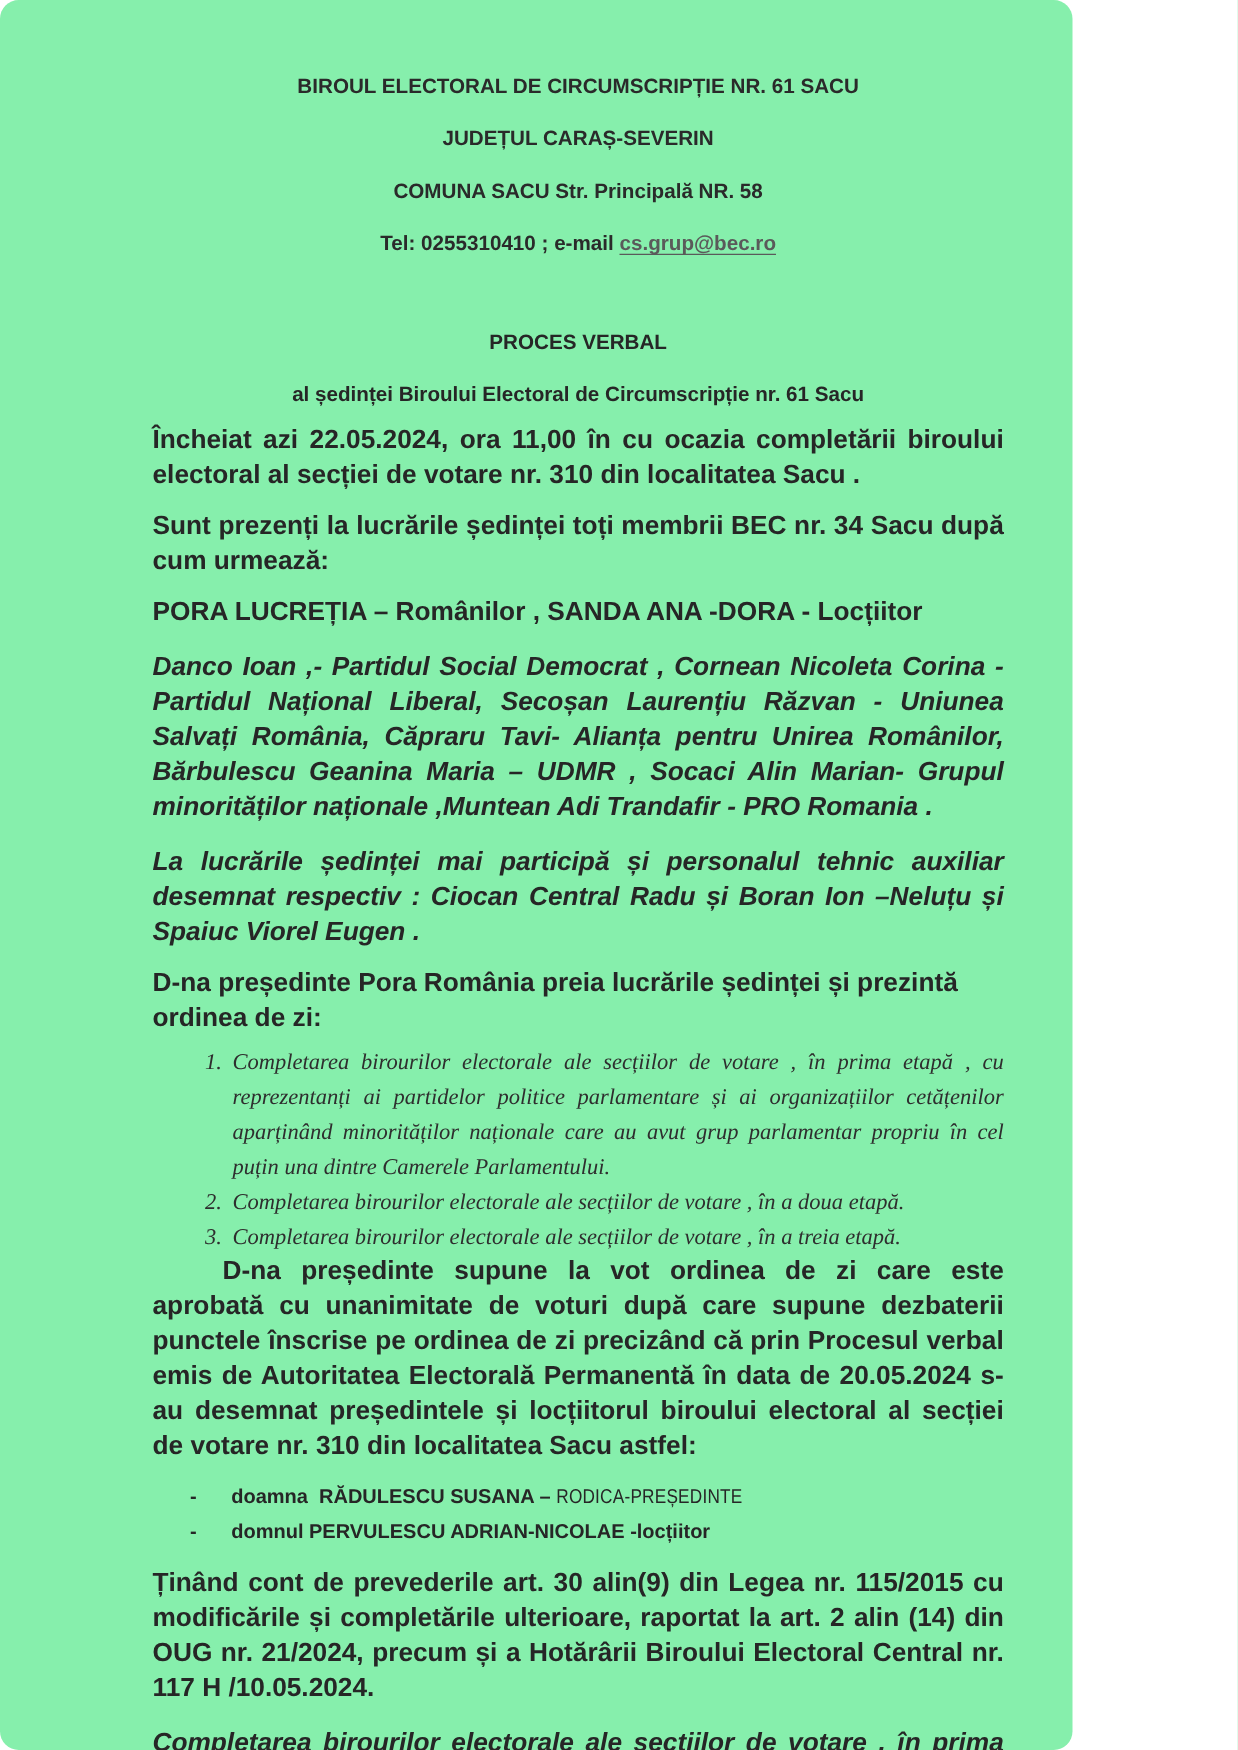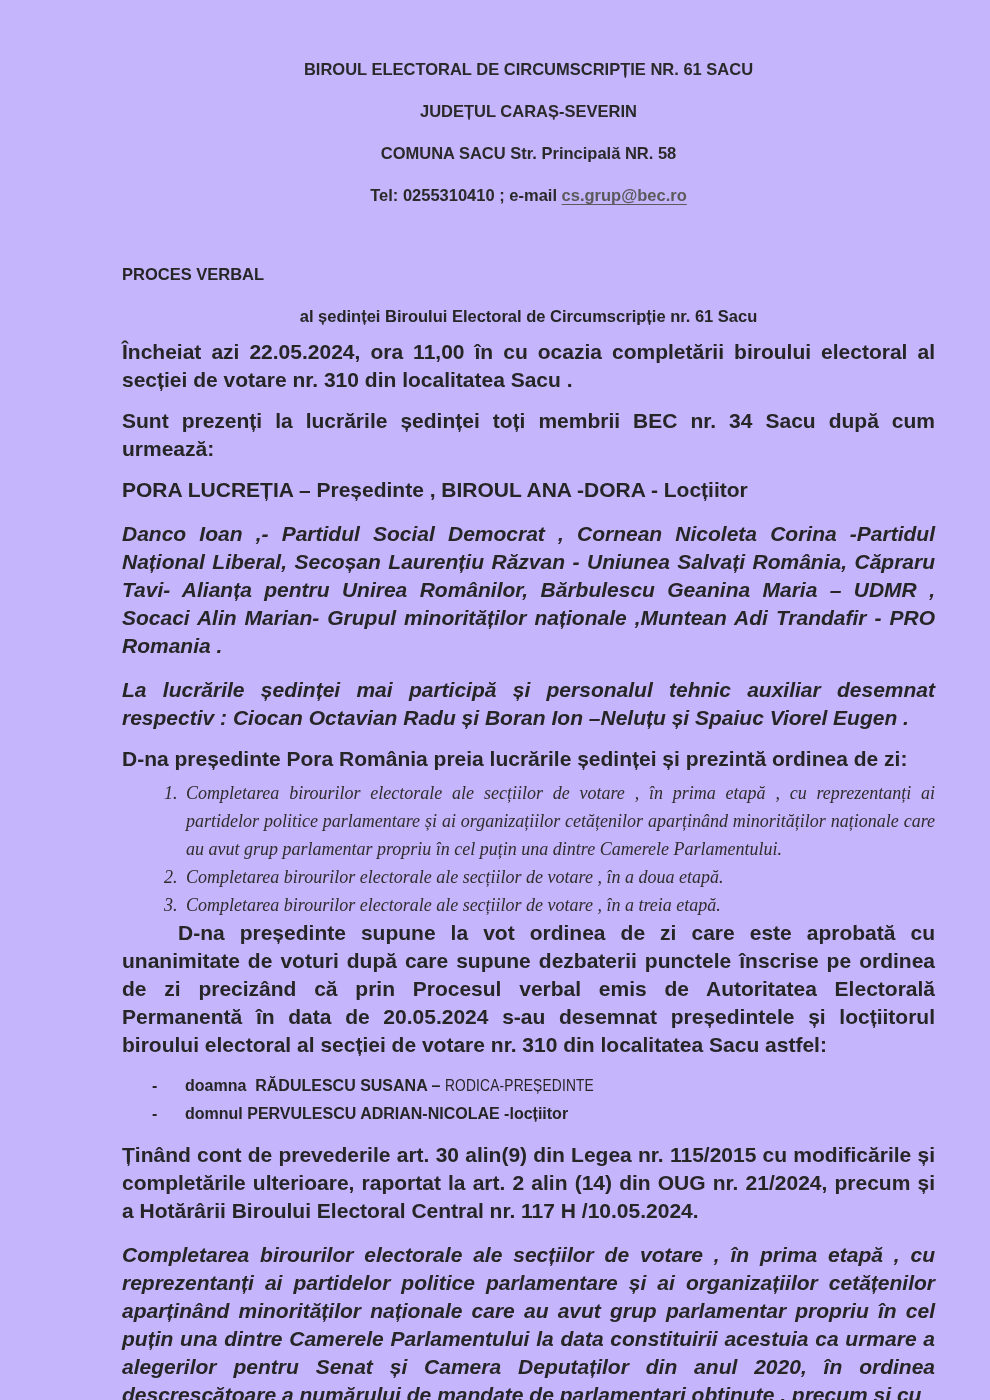--- a/index.html
+++ b/index.html
@@ -9,24 +9,25 @@
   }
   body {
     width: 990px;
     height: 1400px;
     overflow: hidden;
     font-family: "Liberation Sans", sans-serif;
     color: #262626;
   }
   .page {
     box-sizing: border-box;
-    width: 990px;
+    width: 858px;
     height: 1400px;
     padding: 48px 55px 0 122px;
-    background: #c4b5fd;
+    background: #86efac;
+    border-radius: 15px;
   }
   
   .doc-header {
     text-align: center;
     font-weight: 700;
     font-size: 16.5px;
     color: #2a2a2a;
   }
   .doc-header .header-line {
     line-height: 42px;
@@ -35,21 +36,21 @@
   .email-link {
     font-weight: 600;
     color: #5a5a5a;
     text-decoration: underline;
     text-underline-offset: 3px;
     cursor: pointer;
   }
   
   .doc-title {
     margin-top: 46px;
-    text-align: left;
+    text-align: center;
     font-weight: 700;
     font-size: 16.5px;
     line-height: 24px;
   }
   .doc-subtitle {
     margin-top: 18px;
     text-align: center;
     font-weight: 700;
     font-size: 16.5px;
     line-height: 24px;
@@ -130,25 +131,25 @@
     <div class="header-line"><span class="sp">Tel: 0255310410 ; e-mail </span><span class="email-link">cs.grup@bec.ro</span></div>
   </div>
 
   <div class="doc-title">PROCES VERBAL</div>
   <div class="doc-subtitle">al ședinței Biroului Electoral de Circumscripție nr. 61 Sacu</div>
 
   <p class="p" style="margin-top:10px">Încheiat azi 22.05.2024, ora 11,00  în cu ocazia completării biroului electoral al secției de votare nr. 310  din localitatea Sacu .</p>
 
   <p class="p">Sunt prezenți la lucrările ședinței toți membrii BEC nr. 34 Sacu după cum urmează:</p>
 
-  <p class="p single">PORA LUCREȚIA – Președinte , BIROUL ANA -DORA - Locțiitor</p>
+  <p class="p single">PORA LUCREȚIA – Românilor , SANDA ANA -DORA - Locțiitor</p>
 
   <p class="p p-italic">Danco Ioan  ,- Partidul Social Democrat ,  Cornean Nicoleta Corina   -Partidul Național Liberal, Secoșan Laurențiu Răzvan - Uniunea Salvați România, Căpraru Tavi- Alianța pentru Unirea Românilor,    Bărbulescu Geanina Maria – UDMR    , Socaci Alin Marian- Grupul minorităților naționale ,Muntean Adi Trandafir     - PRO Romania .</p>
 
-  <p class="p p-italic">La lucrările ședinței mai participă și personalul tehnic auxiliar desemnat respectiv : Ciocan Octavian Radu și Boran Ion –Neluțu și Spaiuc Viorel Eugen  .</p>
+  <p class="p p-italic">La lucrările ședinței mai participă și personalul tehnic auxiliar desemnat respectiv : Ciocan Central Radu și Boran Ion –Neluțu și Spaiuc Viorel Eugen  .</p>
 
   <p class="p single">D-na președinte Pora România preia lucrările ședinței și  prezintă ordinea de zi:</p>
 
   <ol class="agenda-list">
     <li>Completarea birourilor electorale  ale secțiilor de votare , în prima etapă , cu reprezentanți ai partidelor politice  parlamentare și ai organizațiilor cetățenilor aparținând minorităților naționale care au avut grup parlamentar propriu în cel puțin una dintre  Camerele Parlamentului.</li>
     <li>Completarea  birourilor electorale  ale secțiilor de votare , în a doua etapă.</li>
     <li>Completarea birourilor electorale  ale secțiilor de votare , în a treia  etapă.</li>
   </ol>
 
   <p class="p indent-first" style="margin-top:0">D-na președinte supune la vot ordinea de zi care este aprobată cu unanimitate de voturi după care supune dezbaterii punctele înscrise pe ordinea de zi precizând că prin Procesul verbal emis de Autoritatea Electorală Permanentă în data de 20.05.2024 s-au desemnat președintele și locțiitorul biroului electoral al secției de votare nr. 310 din localitatea Sacu astfel:</p>

